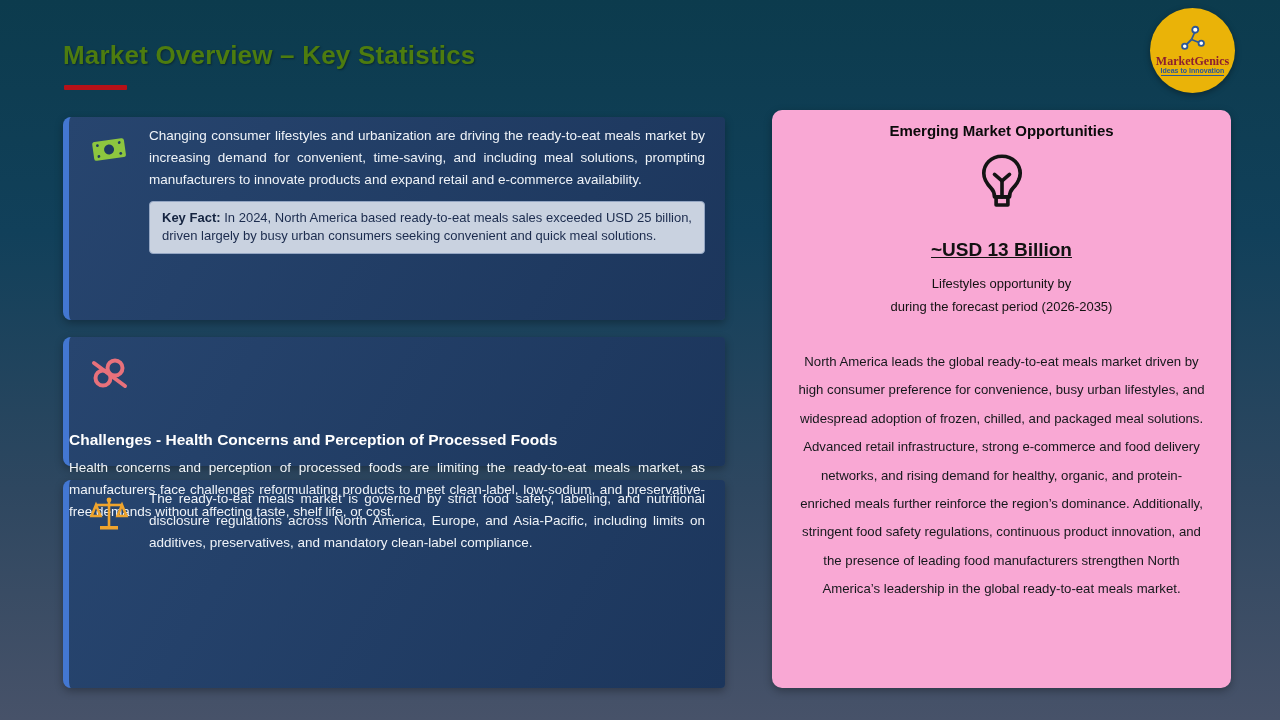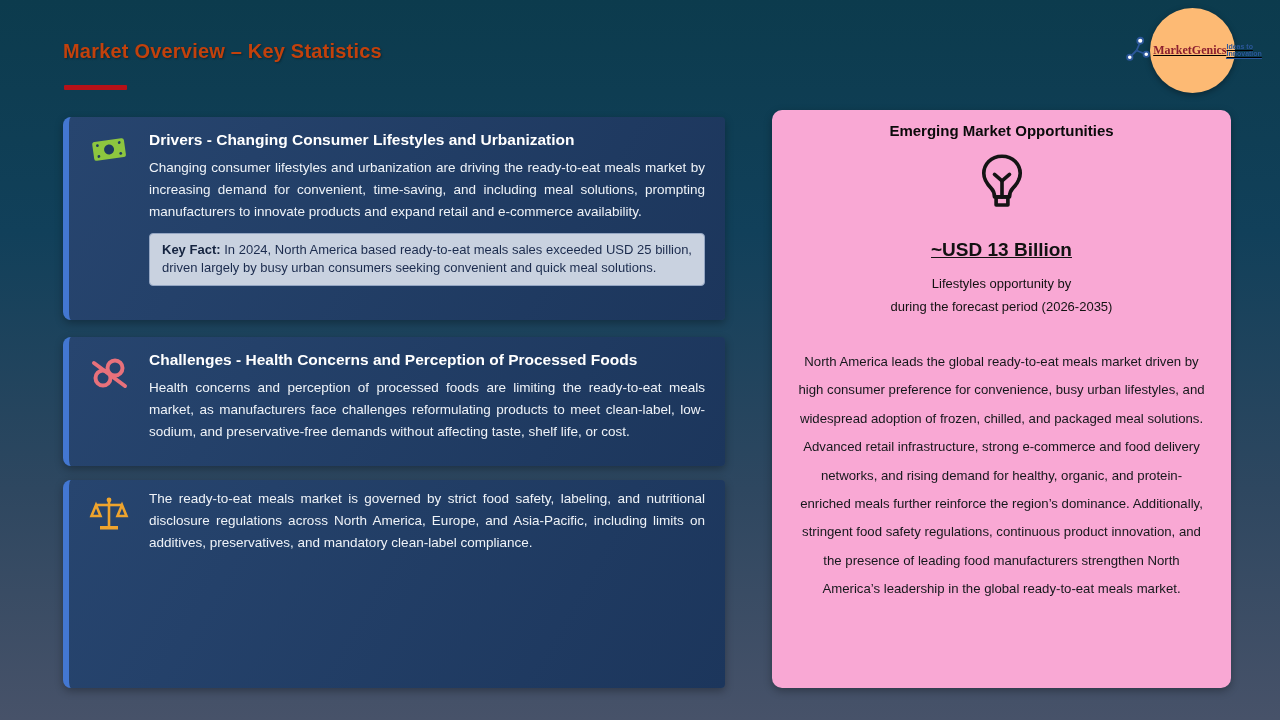--- a/index.html
+++ b/index.html
@@ -6,49 +6,48 @@
   html,body { width:1280px; height:720px; overflow:hidden; }
   body {
     font-family:"Liberation Sans", sans-serif;
     background:linear-gradient(180deg,#0C3B4D 0%,#11405A 32%,#2E4760 68%,#475269 100%);
     position:relative;
   }
 
   
   .slide-title {
     position:absolute; left:63px; top:40px;
-    font-size:20px; font-weight:bold; color:#c2410c; letter-spacing:.2px;
+    font-size:26px; font-weight:bold; color:#4d7c0f; letter-spacing:.2px;
     text-shadow:1px 1px 2px rgba(0,0,0,.35);
   }
   .title-underline {
     position:absolute; left:64px; top:85px; width:63px; height:5px;
     background:#B61118; border-radius:1px;
   }
   .logo-badge {
     position:absolute; left:1150px; top:8px; width:85px; height:85px;
-    background:#fdba74; border-radius:50%;
-    display:flex; flex-direction:row; align-items:center; justify-content:center;
+    background:#eab308; border-radius:50%;
+    display:flex; flex-direction:column; align-items:center; justify-content:center;
     box-shadow:0 2px 6px rgba(0,0,0,.35);
-    text-decoration:underline;
   }
   .logo-name { font-family:"Liberation Serif", serif; font-weight:bold; font-size:12px; color:#8C1F2F; line-height:1.05; }
   .logo-tagline { font-size:7px; font-weight:bold; color:#2B579A; border-bottom:1px solid #2B579A; padding-bottom:1px; }
 
   
   .left-col { position:absolute; left:63px; top:117px; width:662px; }
   .card {
     display:flex;
     background:linear-gradient(120deg,#27456F 0%,#1C365C 100%);
     border-left:6px solid #4377D2;
     border-radius:8px 4px 4px 8px;
     box-shadow:0 3px 8px rgba(0,0,0,.30);
     padding:0 20px 0 0;
   }
   .card-1 { height:203px; }
-  .card-2 { height:129px; margin-top:17px; }
+  .card-2 { height:129px; margin-top:17px;flex-direction:column; }
   .card-3 { height:208px; margin-top:14px; }
   .card-icon-col { width:80px; flex:0 0 80px; display:flex; justify-content:center; padding-top:15px; }
   .card-body-col { flex:1; }
   .card-title { font-size:15.5px; font-weight:bold; color:#FFFFFF; margin-top:14px; }
   .card-text  { font-size:13.5px; color:#EFF3F8; text-align:justify; line-height:1.62; margin-top:8px; }
   .callout {
     background:#C9D2E0; border:1px solid #94A6C3; border-radius:4px;
     color:#1B2B4D; font-size:13px; line-height:1.45; text-align:justify;
     padding:7px 12px; margin-top:10px;
   }
@@ -101,21 +100,20 @@
             <circle cx="20" cy="17.5" r="5" fill="#1E3A61"></circle>
             <circle cx="9" cy="12" r="1.4" fill="#1E3A61"></circle>
             <circle cx="31" cy="12" r="1.4" fill="#1E3A61"></circle>
             <circle cx="9" cy="23" r="1.4" fill="#1E3A61"></circle>
             <circle cx="31" cy="23" r="1.4" fill="#1E3A61"></circle>
           </g>
         </svg>
       </span>
     </div>
     <div class="card-body-col">
-      <div class="card-title">Drivers - Changing Consumer Lifestyles and Urbanization</div>
       <div class="card-text">Changing consumer lifestyles and urbanization are driving the ready-to-eat meals market by increasing demand for convenient, time-saving, and including meal solutions, prompting manufacturers to innovate products and expand retail and e-commerce availability.</div>
       <div class="callout">
         <b>Key Fact:</b>
         <span>In 2024, North America based ready-to-eat meals sales exceeded USD 25 billion, driven largely by busy urban consumers seeking convenient and quick meal solutions.</span>
       </div>
     </div>
   </div>
 
   <div class="card card-2">
     <div class="card-icon-col">

